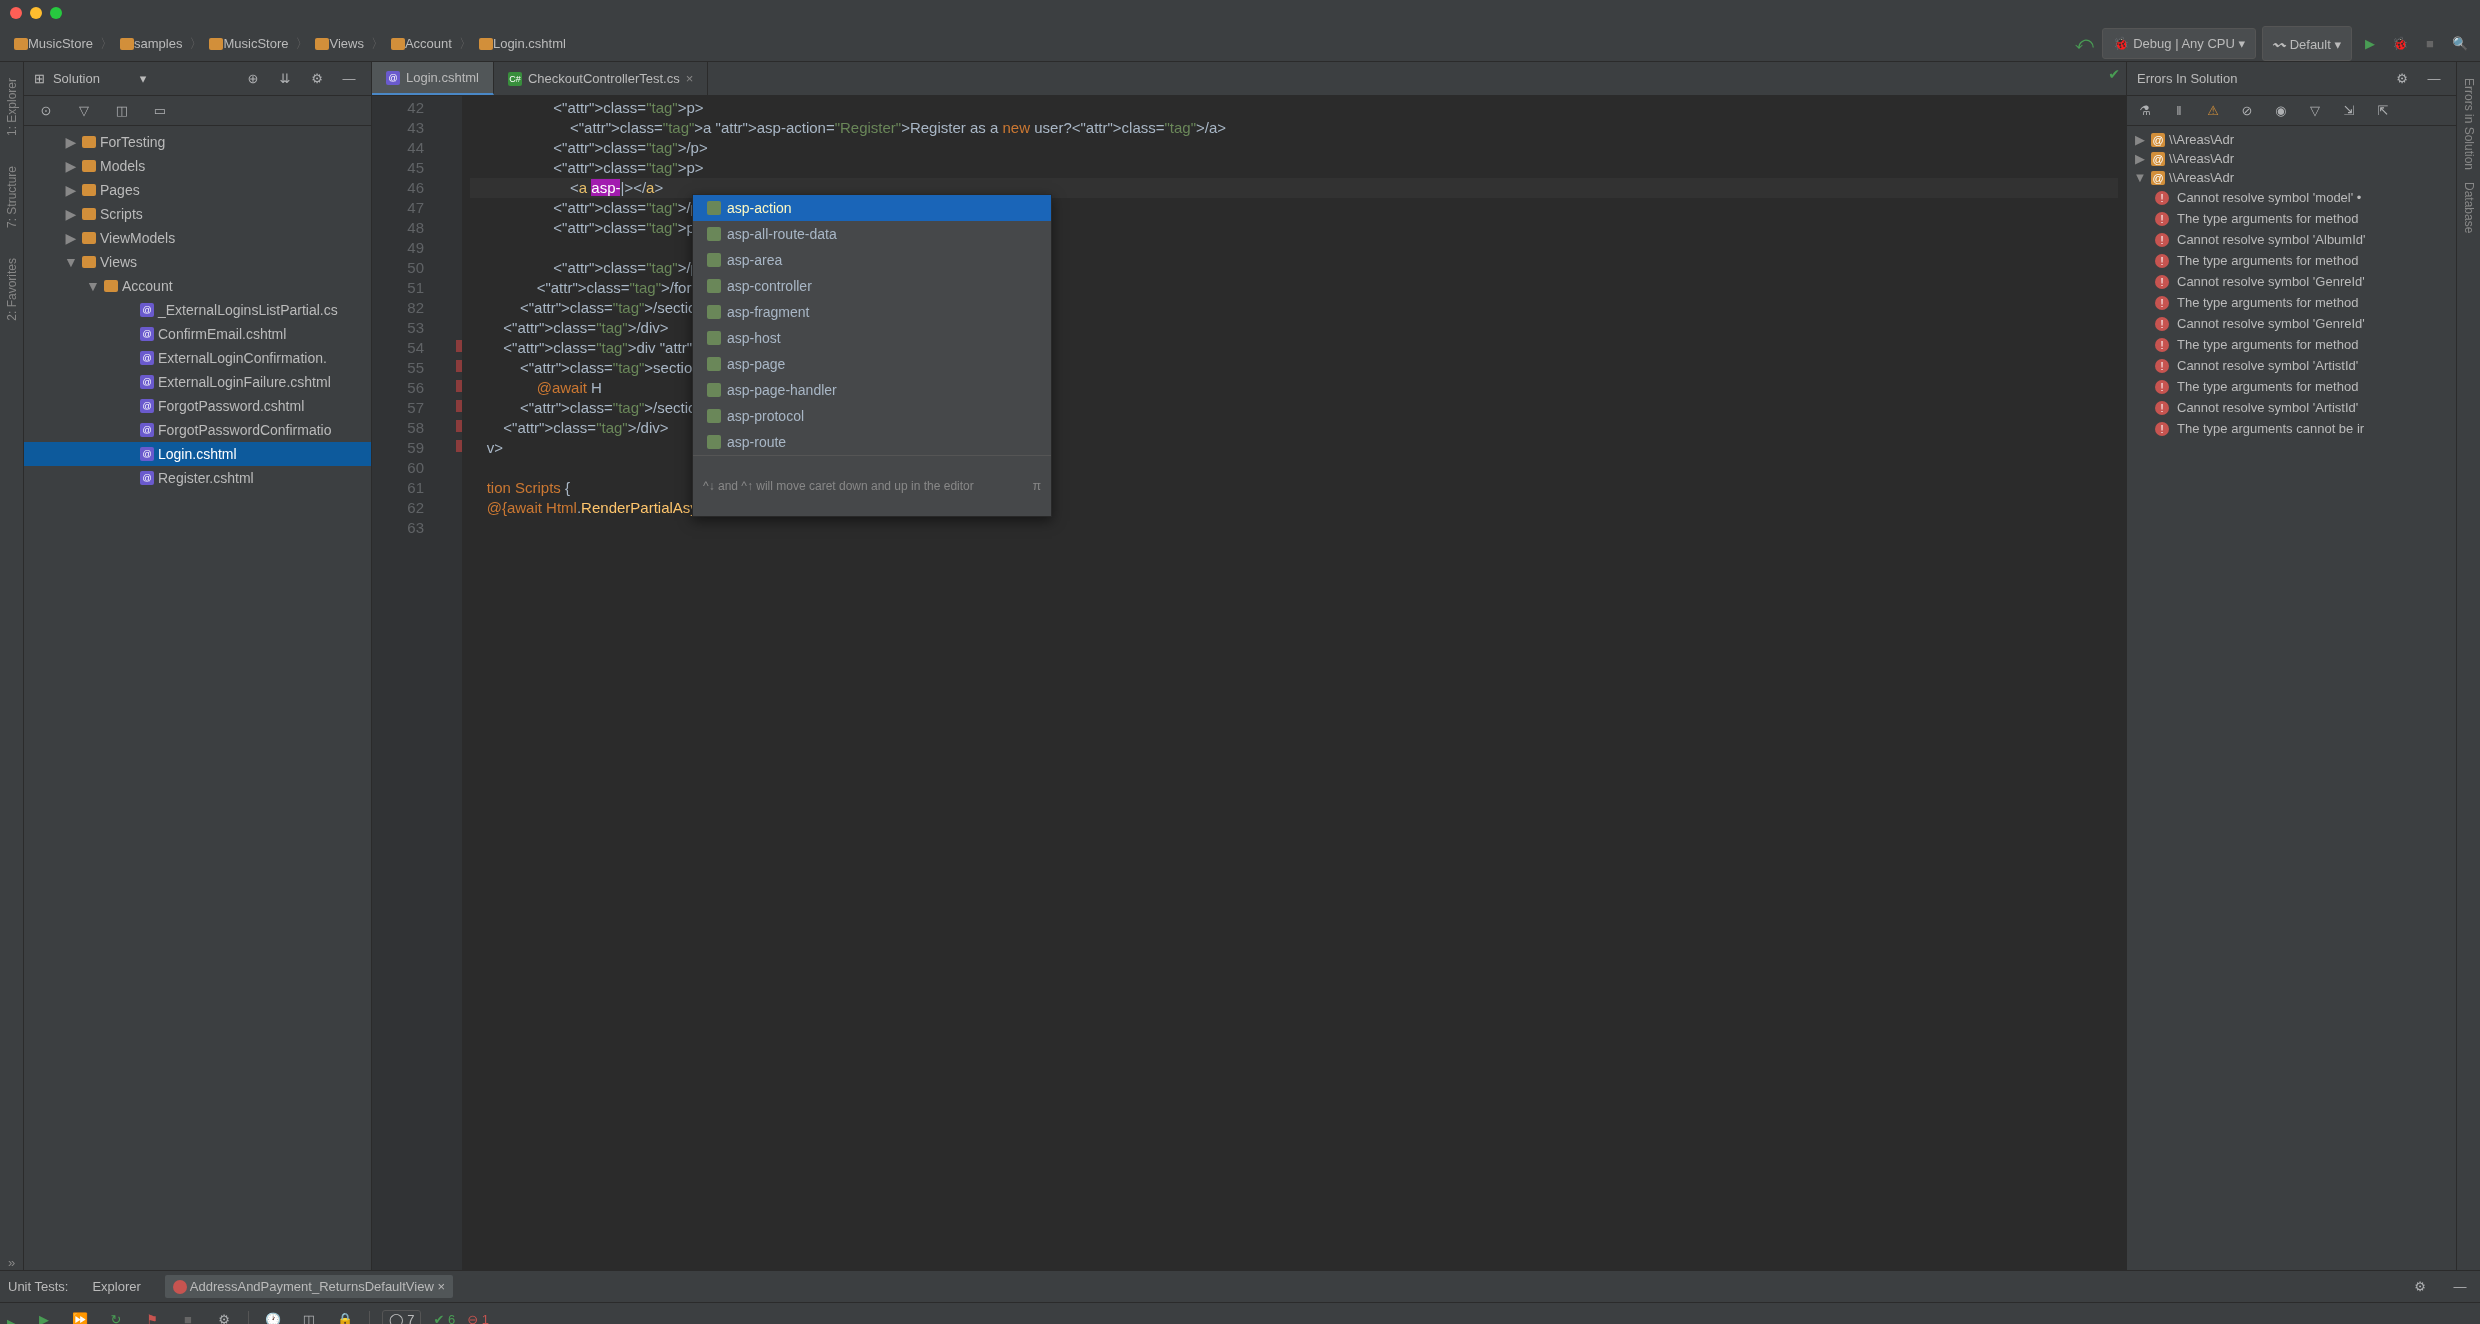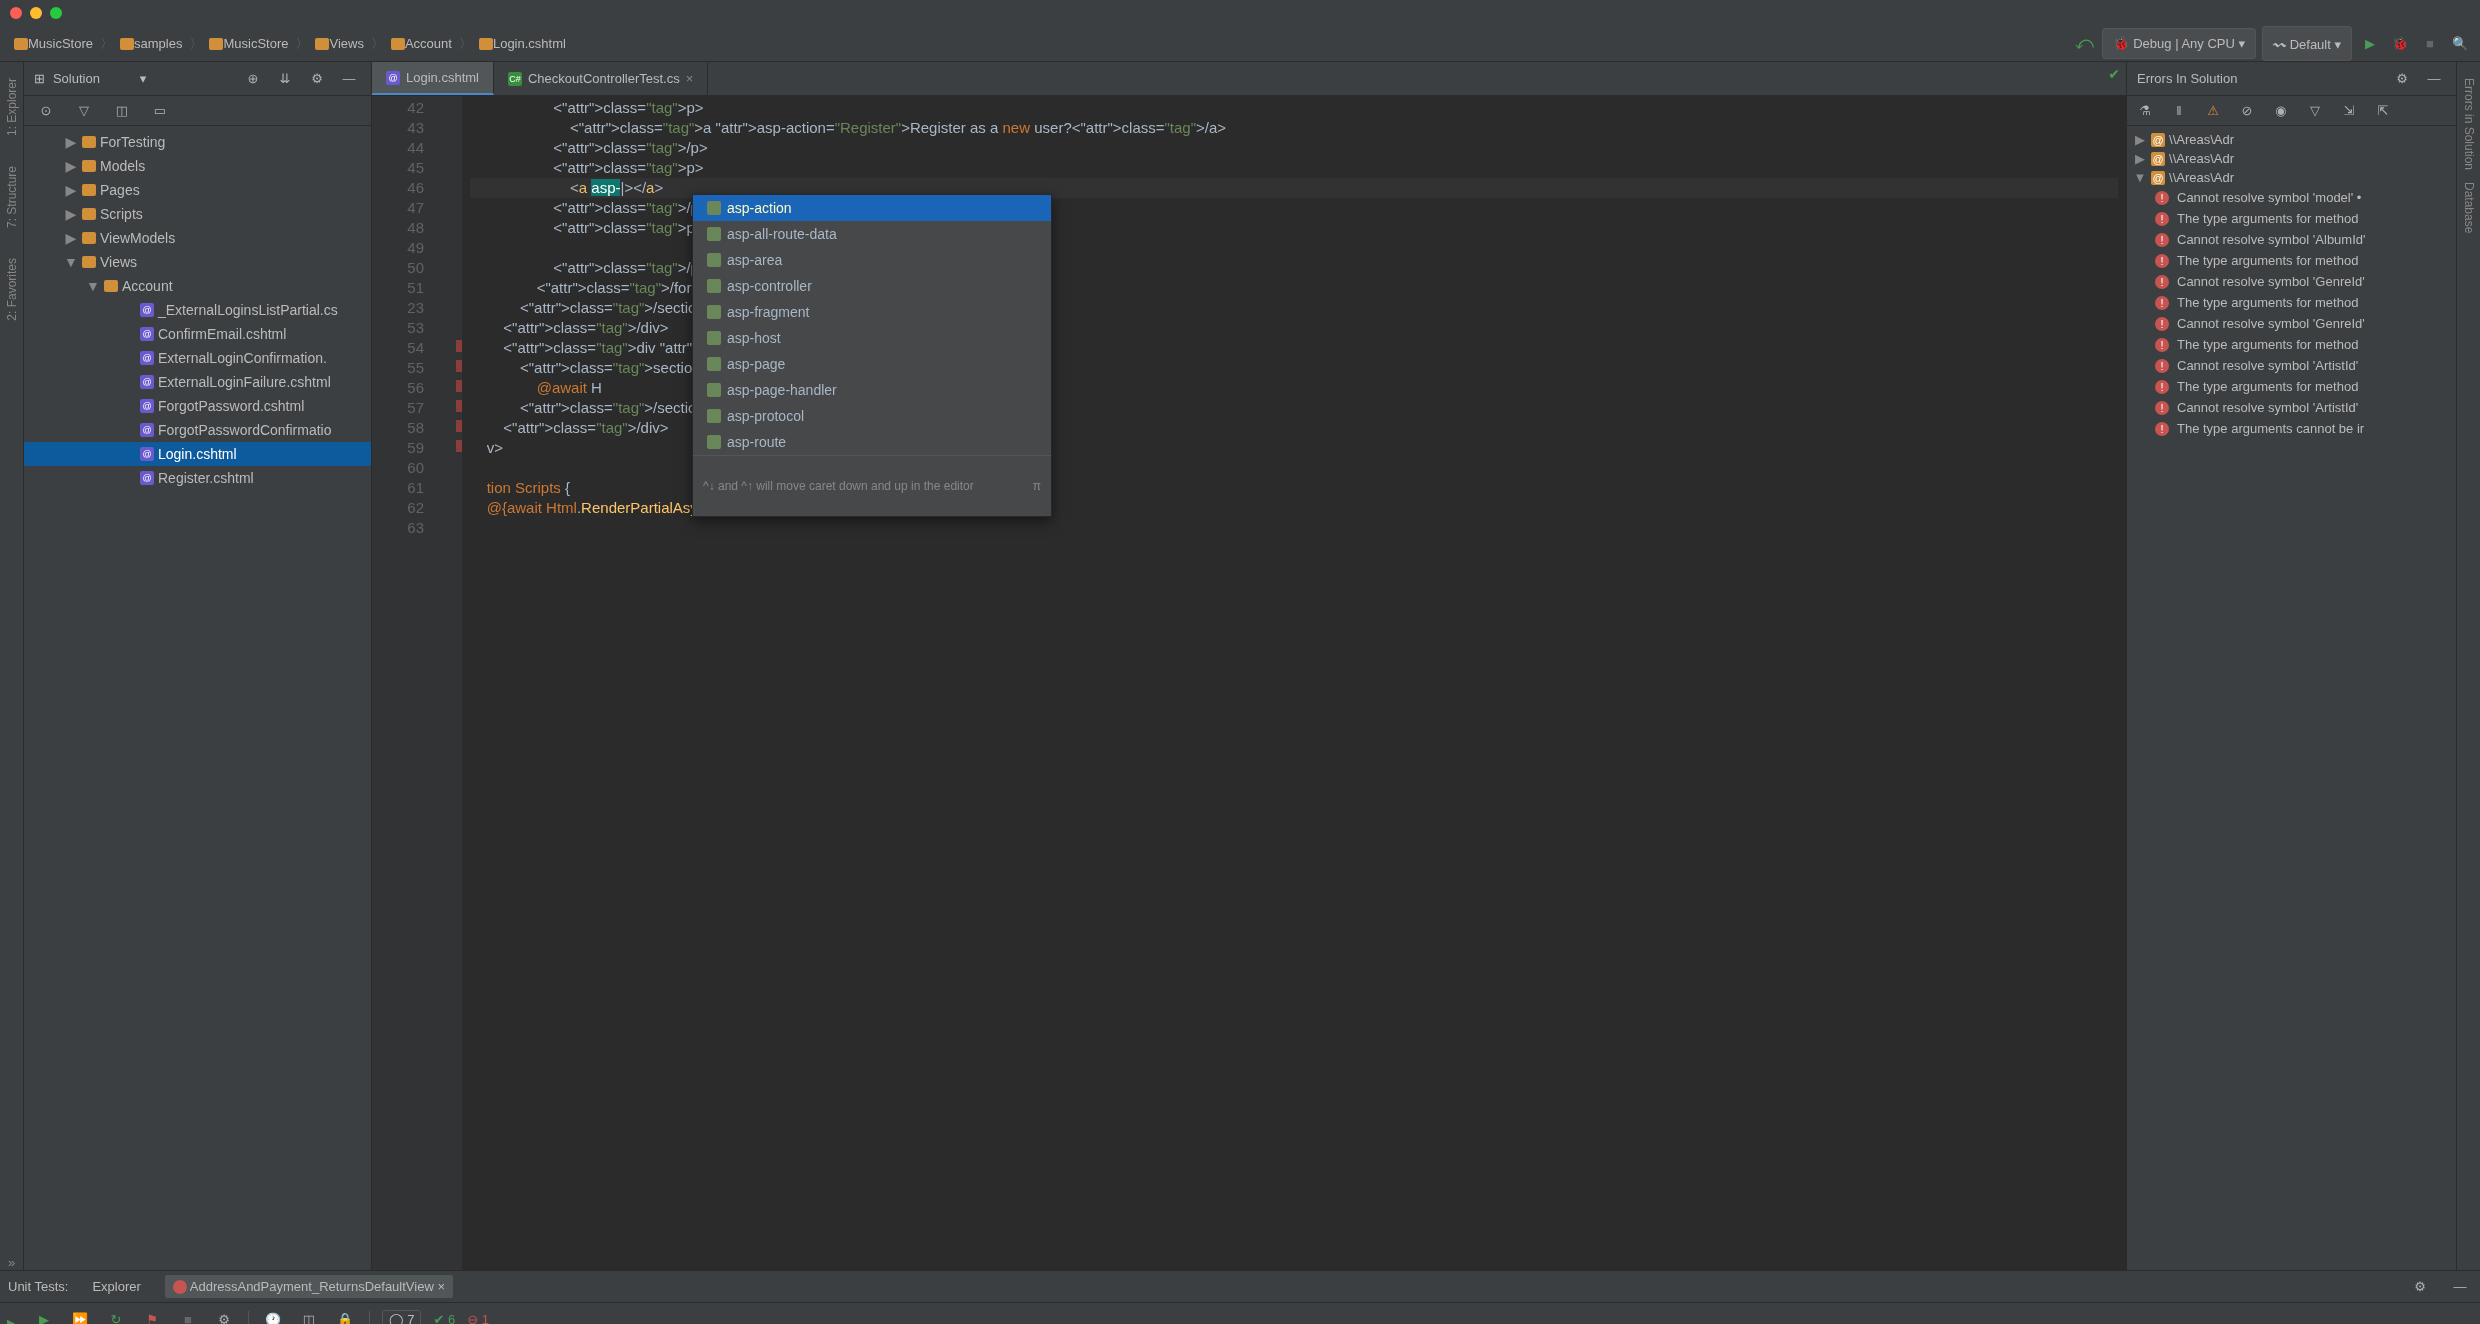--- a/index.html
+++ b/index.html
@@ -38,21 +38,21 @@
 .code{flex:1;display:flex;font-family:'Menlo',monospace;font-size:15px;line-height:20px;overflow:hidden}
 .gutter{width:60px;background:#313335;color:#606366;text-align:right;padding:2px 8px 2px 0}
 .gutter2{width:30px;background:#313335}
 .gl{height:20px}
 .glub{height:20px;position:relative}
 .err-mark{position:absolute;right:0;width:6px;height:12px;background:#8b3c3c;top:4px}
 .codearea{flex:1;padding:2px 8px;position:relative;white-space:pre;color:#a9b7c6}
 .cl{height:20px}
 .kw{color:#cc7832}.tag{color:#e8bf6a}.str{color:#6a8759}.fn{color:#ffc66d}
 .curline{background:#323232}
-.hl-attr{background:#0f766e;color:#fff}
+.hl-attr{background:#a21caf;color:#fff}
 .completion{position:absolute;background:#46484a;border:1px solid #282828;box-shadow:0 4px 12px rgba(0,0,0,.5);font-family:Menlo,monospace;font-size:14px;z-index:10}
 .comp-row{padding:3px 14px;display:flex;align-items:center;gap:6px;cursor:pointer}
 .comp-row.sel{background:#1a65b8;color:#fef9c3}
 .comp-hint{padding:20px 10px;font-size:12px;color:#888;border-top:1px solid #555;display:flex;justify-content:space-between}
 .comp-ico{width:14px;height:14px;background:#6a8759;border-radius:2px;display:inline-block}
 .errors-panel{width:330px;background:#3c3f41;border-left:1px solid #2b2b2b;display:flex;flex-direction:column}
 .err-list{flex:1;overflow:hidden;font-size:13px;padding:4px 0}
 .err-hdr-row{display:flex;align-items:center;padding:2px 6px;gap:4px}
 .err-row{display:flex;align-items:center;padding:3px 6px 3px 28px;gap:8px}
 .err-ico{width:14px;height:14px;border-radius:50%;background:#c75450;color:#fff;font-size:11px;text-align:center;line-height:14px;flex-shrink:0}
@@ -244,21 +244,21 @@
           <div class="gl">42</div>
           <div class="gl">43</div>
           <div class="gl">44</div>
           <div class="gl">45</div>
           <div class="gl">46</div>
           <div class="gl">47</div>
           <div class="gl">48</div>
           <div class="gl">49</div>
           <div class="gl">50</div>
           <div class="gl">51</div>
-          <div class="gl">23</div>
+          <div class="gl">82</div>
           <div class="gl">53</div>
           <div class="gl">54</div>
           <div class="gl">55</div>
           <div class="gl">56</div>
           <div class="gl">57</div>
           <div class="gl">58</div>
           <div class="gl">59</div>
           <div class="gl">60</div>
           <div class="gl">61</div>
           <div class="gl">62</div>

